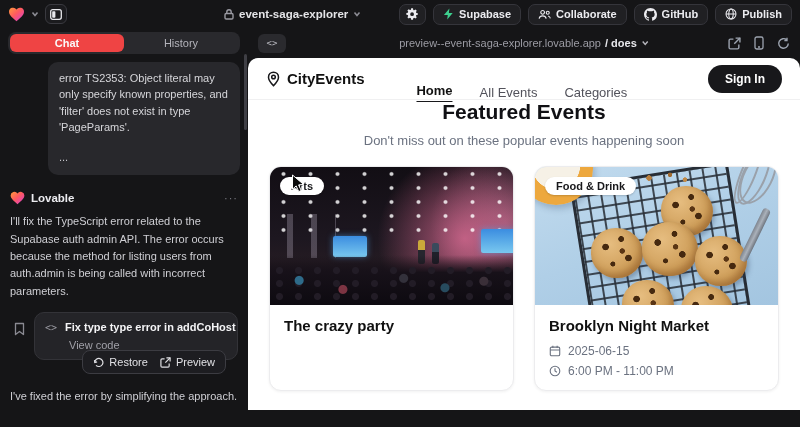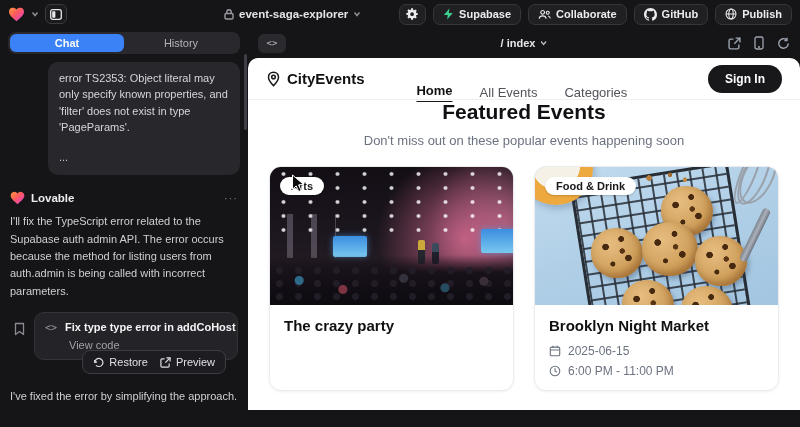--- a/index.html
+++ b/index.html
@@ -20,21 +20,21 @@
   .tb-iconbtn { padding:0 6px; }
   .tb-btn svg { display:block; }
 
   
   .main { display:flex; height:399px; }
 
   
   .chat { width:248px; position:relative; padding:0 8px; overflow:hidden; }
   .seg { margin:4px 0 0; height:22px; background:#29292d; border-radius:8px; display:flex; padding:2px; }
   .seg-item { flex:1; display:flex; align-items:center; justify-content:center; font-size:11px; color:#b4b4bb; border-radius:6px; cursor:pointer; }
-  .seg-item.active { background:#3b82f6; color:#fafafa; font-weight:600; }
+  .seg-item.active { background:#ef4444; color:#fafafa; font-weight:600; }
   .bubble { margin:8px 0 0 40px; background:#28282c; border-radius:10px; padding:8px 11px 10px; color:#d6d6da; font-size:11px; line-height:1.48; }
   .bubble .dots { margin-top:14px; color:#c2c2c8; }
   .asst { margin-top:16px; padding:0 2px; }
   .asst-head { display:flex; align-items:center; gap:6px; }
   .asst-name { font-size:11.5px; font-weight:700; color:#ececf0; }
   .asst-menu { margin-left:auto; color:#7a7a82; font-size:11px; letter-spacing:1px; cursor:pointer; }
   .asst-p { margin-top:8px; font-size:11px; color:#cfcfd4; line-height:1.58; }
   .code { font-family:"DejaVu Sans Mono",monospace; font-size:10px; color:#dcdce0; background:rgba(255,255,255,0.07); padding:0 12px; border-radius:3px; }
   .fix-row { margin-top:12px; display:flex; gap:8px; align-items:flex-start; }
   .bm { margin:10px 0 0 3px; flex:0 0 auto; }
@@ -285,21 +285,22 @@
         </div>
       </div>
 
       <div class="chat-thumb"></div>
     </div>
 
     <div class="preview">
       <div class="ptool">
         <div class="ptool-code">&lt;&gt;</div>
         <div class="purl">
-          <span class="path">/ index</span>
+          <span>preview--event-saga-explorer.lovable.app</span>
+          <span class="path">/ does</span>
           <svg width="8" height="8" viewBox="0 0 8 8" fill="none" stroke="#b8b8bf" stroke-width="1.4">
               <polyline points="1.5,2.5 4,5.5 6.5,2.5"></polyline>
             </svg>
         </div>
         <div class="ptool-icons">
           <svg width="13" height="13" viewBox="0 0 12 12" fill="none" stroke="#9ca3af" stroke-width="1.3">
             <path d="M5 2H2.2A1.2 1.2 0 0 0 1 3.2v6.6A1.2 1.2 0 0 0 2.2 11h6.6A1.2 1.2 0 0 0 10 9.8V7"></path>
               <path d="M7 1h4v4"></path>
               <path d="M11 1 5.8 6.2"></path>
           </svg>

